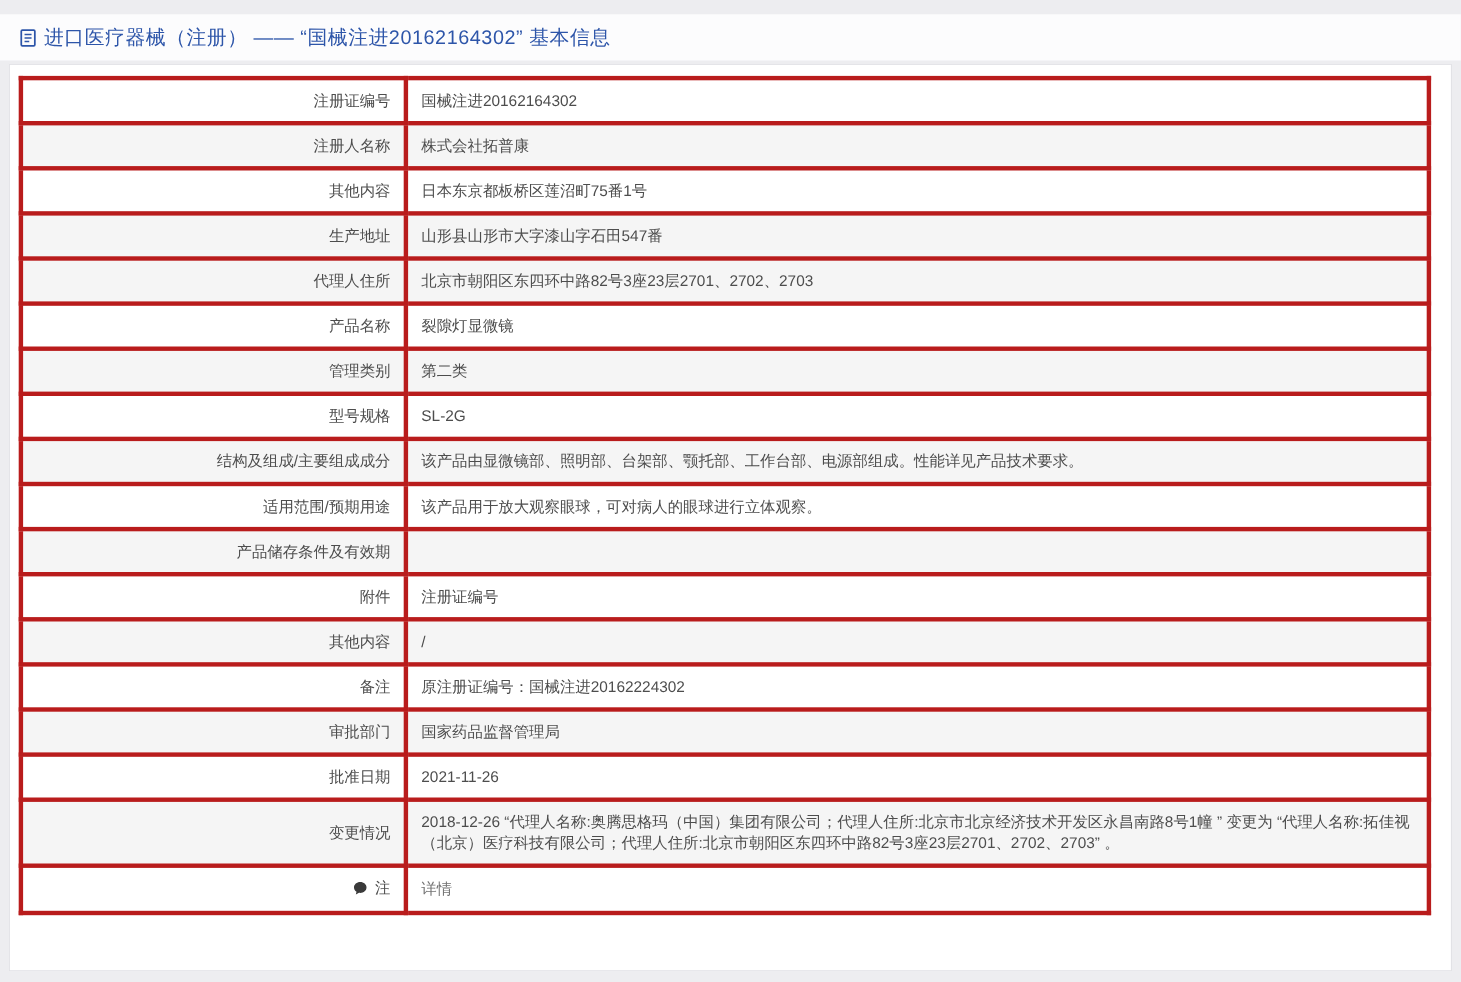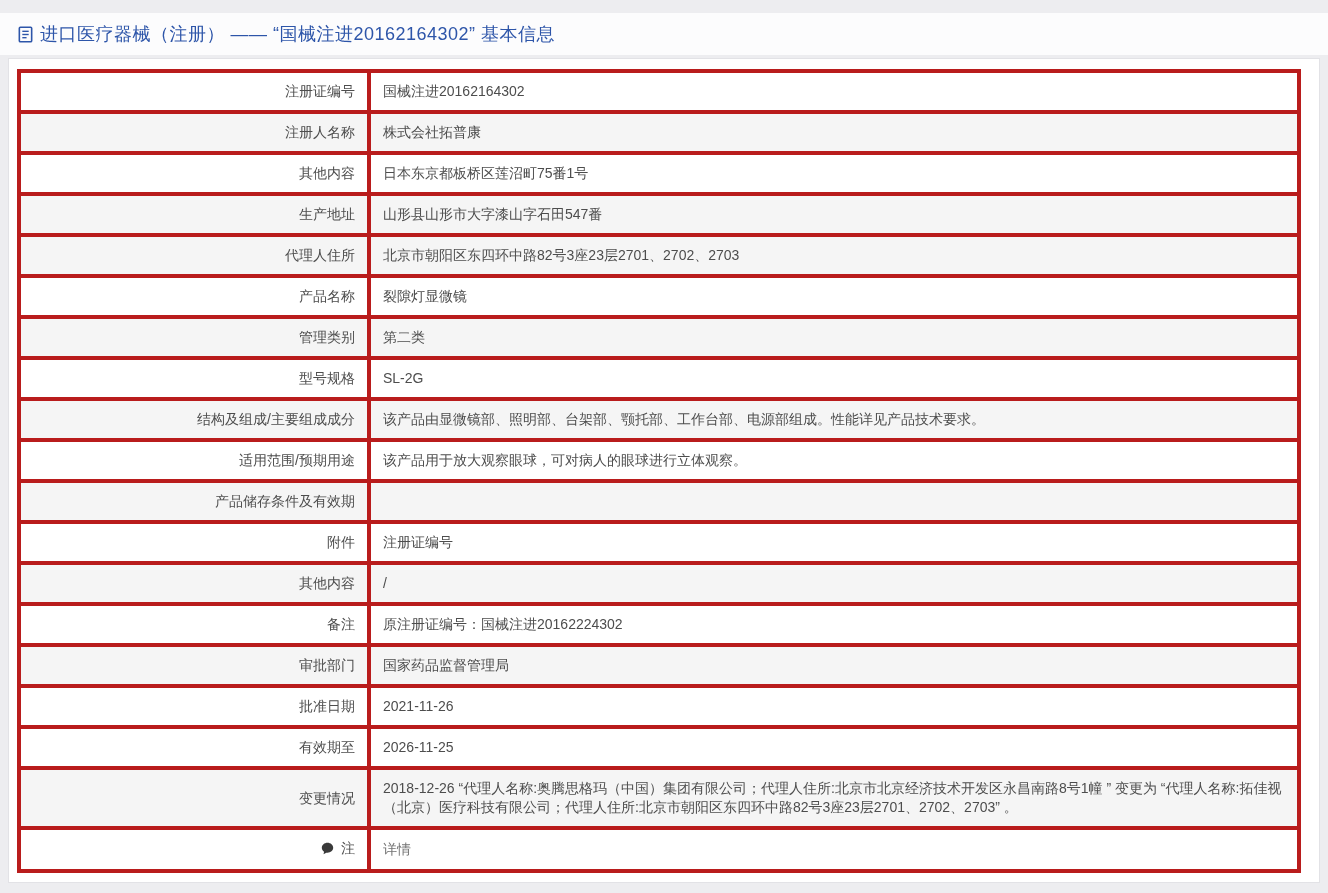--- a/index.html
+++ b/index.html
@@ -134,24 +134,20 @@
         <td class="cell-value">原注册证编号：国械注进20162224302</td>
       </tr>
       <tr class="alt">
         <td class="cell-label">审批部门</td>
         <td class="cell-value">国家药品监督管理局</td>
       </tr>
       <tr class="plain">
         <td class="cell-label">批准日期</td>
         <td class="cell-value">2021-11-26</td>
       </tr>
-      <tr class="plain">
-        <td class="cell-label">有效期至</td>
-        <td class="cell-value">2026-11-25</td>
-      </tr>
       <tr class="alt">
         <td class="cell-label">变更情况</td>
         <td class="cell-value cell-multiline">2018-12-26 “代理人名称:奥腾思格玛（中国）集团有限公司；代理人住所:北京市北京经济技术开发区永昌南路8号1幢 ” 变更为 “代理人名称:拓佳视（北京）医疗科技有限公司；代理人住所:北京市朝阳区东四环中路82号3座23层2701、2702、2703” 。</td>
       </tr>
       <tr class="plain">
         <td class="cell-label">
           <span class="note-icon">
             <svg width="13" height="13" viewBox="0 0 16 16">
               <path d="M8 1C4.1 1 1 3.7 1 7.1c0 2 1.1 3.7 2.8 4.8L3.1 15l3.5-1.9c.5.1.9.1 1.4.1 3.9 0 7-2.7 7-6.1S11.9 1 8 1z" fill="#3a3a3a"></path>
             </svg>

